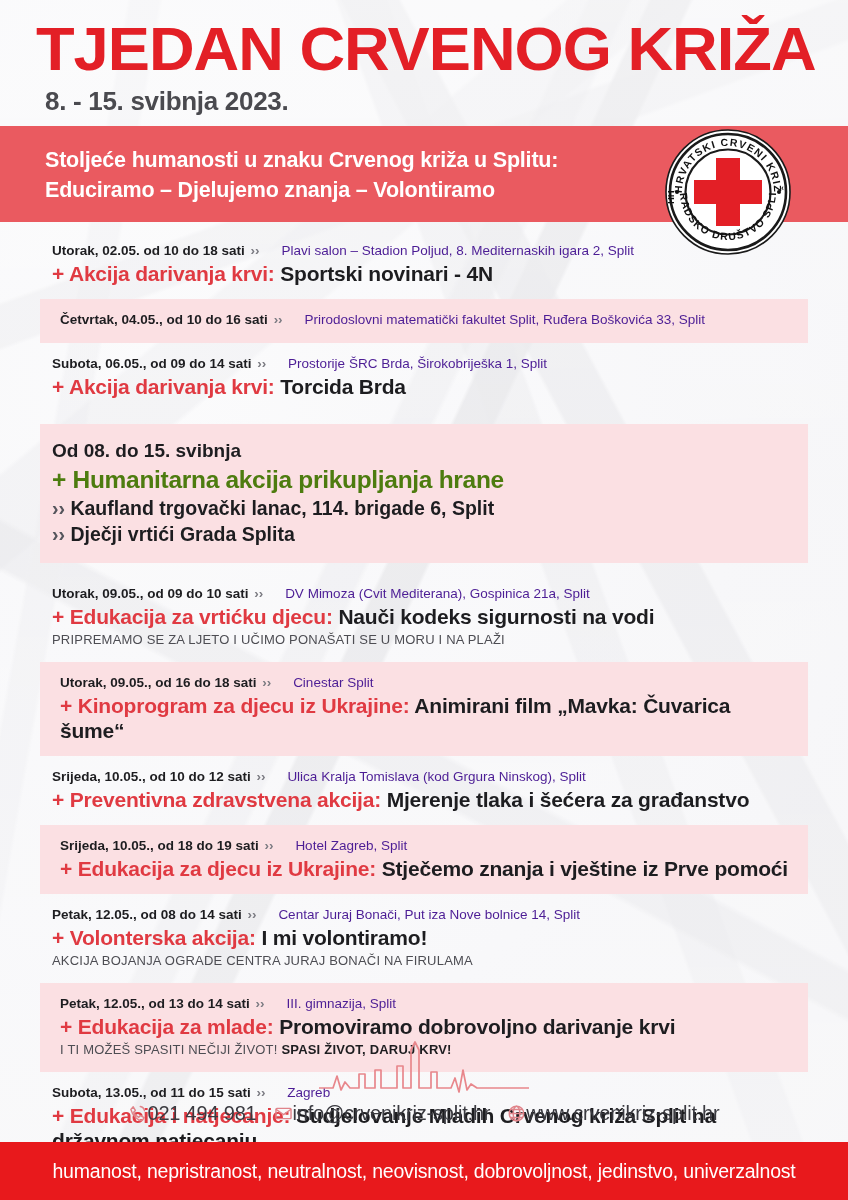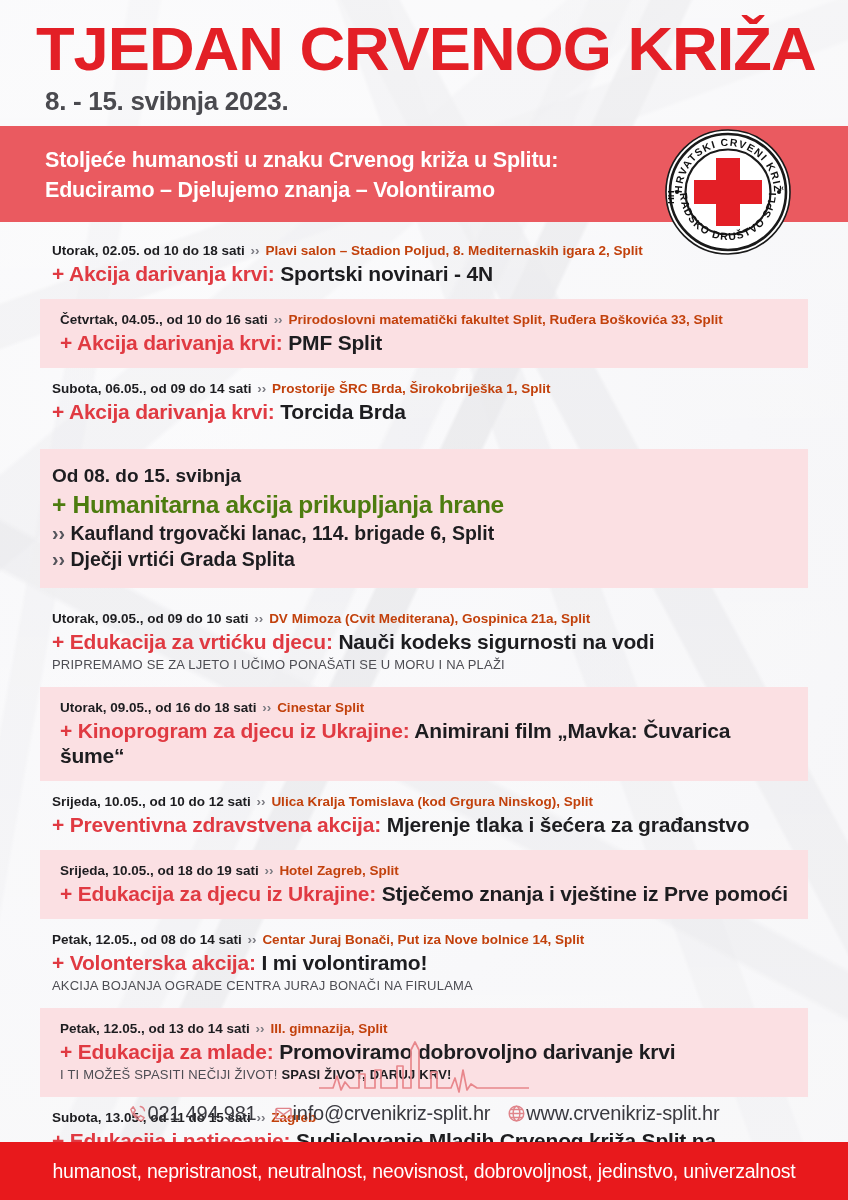--- a/index.html
+++ b/index.html
@@ -115,21 +115,21 @@
     padding-right: 8px;
   }
   .meta {
     font-size: 13.5px;
     color: #333338;
     line-height: 19px;
     margin-bottom: 1px;
   }
   .meta .when { font-weight: bold; color: #1d1d20; }
   .meta .chev { color: #7b7b82; font-weight: bold; padding: 0 2px; }
-  .meta .where { font-weight: bold; color: #c2410c; }
+  .meta .where { font-weight: normal; color: #4c1d95; margin-left: 16px; }
   .headline {
     font-size: 21px;
     line-height: 25px;
     font-weight: bold;
     color: #1d1d20;
     letter-spacing: -0.2px;
   }
   .headline .cat { color: #e03a42; }
   .sub {
     font-size: 13px;
@@ -258,24 +258,20 @@
         <span>Sportski novinari - 4N</span>
       </div>
     </div>
 
     <div class="event shaded">
       <div class="meta">
         <span class="when">Četvrtak, 04.05., od 10 do 16 sati</span>
         <span class="chev">››</span>
         <span class="where">Prirodoslovni matematički fakultet Split, Ruđera Boškovića 33, Split</span>
       </div>
-      <div class="headline">
-        <span class="cat">+ Akcija darivanja krvi:</span>
-        <span>PMF Split</span>
-      </div>
     </div>
 
     <div class="event">
       <div class="meta">
         <span class="when">Subota, 06.05., od 09 do 14 sati</span>
         <span class="chev">››</span>
         <span class="where">Prostorije ŠRC Brda, Širokobriješka 1, Split</span>
       </div>
       <div class="headline">
         <span class="cat">+ Akcija darivanja krvi:</span>

